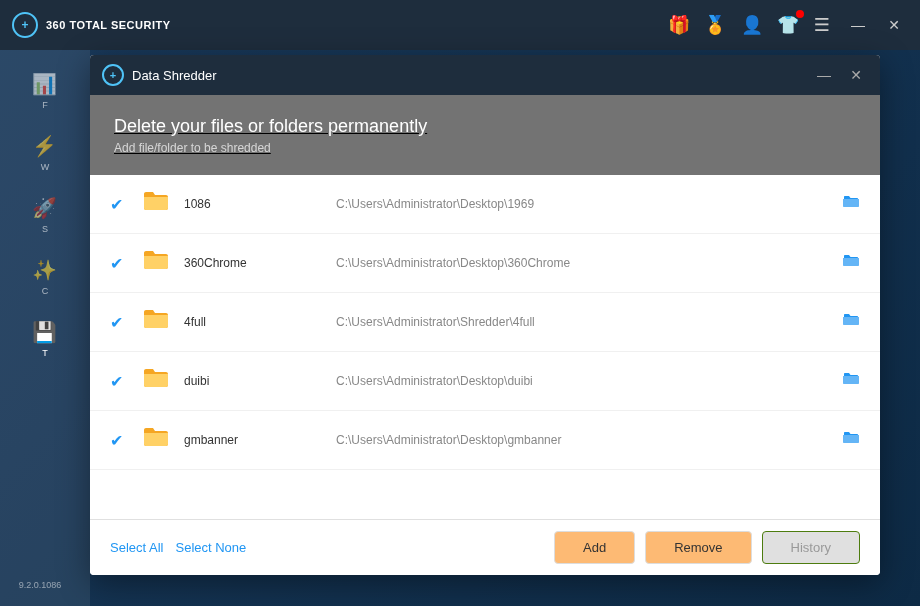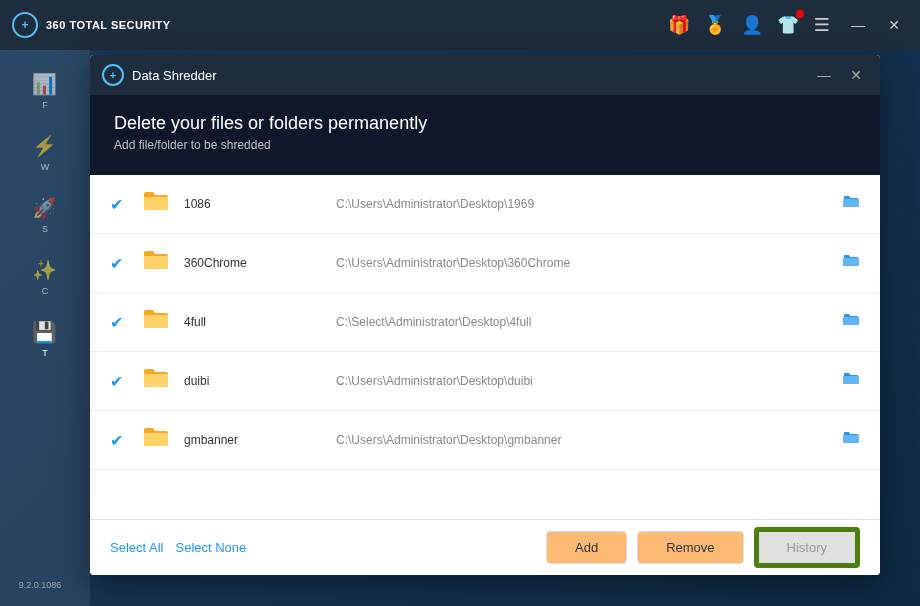--- a/index.html
+++ b/index.html
@@ -215,26 +215,27 @@
       display: flex;
       align-items: center;
       justify-content: center;
       color: #aaa;
       cursor: pointer;
       font-size: 14px;
     }
 
     
     .dialog-header {
-      background: #0f172a;
+      background: #737373;
       padding: 18px 24px;
       display: flex;
-      align-items: flex-start;
+      align-items: center;
       justify-content: space-between;
       min-height: 80px;
+      text-decoration: underline;
     }
 
     .dialog-header-text {}
     .dialog-header-title {
       color: white;
       font-size: 18px;
       font-weight: 400;
       margin-bottom: 4px;
     }
 
@@ -358,21 +359,21 @@
     }
 
     .btn-outline {
       background: #fdba74;
       border: 1px solid #ddd;
       color: #333;
     }
 
     .btn-disabled {
       background: #e0e0e0;
-      border: 5px solid #4d7c0f;
+      border: 1px solid #4d7c0f;
       color: #999;
       cursor: default;
     }
 
     
     .folder-svg {
       width: 28px;
       height: 24px;
     }
   </style>
@@ -485,21 +486,21 @@
 
       <div class="file-item">
         <span class="file-check">✔</span>
         <span class="folder-icon">
           <svg class="folder-svg" viewBox="0 0 28 24" fill="none">
             <path d="M2 5C2 3.9 2.9 3 4 3H11L13 6H24C25.1 6 26 6.9 26 8V19C26 20.1 25.1 21 24 21H4C2.9 21 2 20.1 2 19V5Z" fill="#F5A623"></path>
             <path d="M2 8H26V19C26 20.1 25.1 21 24 21H4C2.9 21 2 20.1 2 19V8Z" fill="#FFD166"></path>
           </svg>
         </span>
         <span class="file-name">4full</span>
-        <span class="file-path">C:\Select\Administrator\Desktop\4full</span>
+        <span class="file-path">C:\Users\Administrator\Shredder\4full</span>
         <span class="file-action">
           <svg width="18" height="18" viewBox="0 0 18 18" fill="none">
             <path d="M2 4C2 3.4 2.4 3 3 3H7L8.5 5H15C15.6 5 16 5.4 16 6V13C16 13.6 15.6 14 15 14H3C2.4 14 2 13.6 2 13V4Z" fill="#2196f3"></path>
             <path d="M1 6H17V13C17 13.6 16.6 14 16 14H2C1.4 14 1 13.6 1 13V6Z" fill="#64b5f6"></path>
           </svg>
         </span>
       </div>
 
       <div class="file-item">
         <span class="file-check">✔</span>

